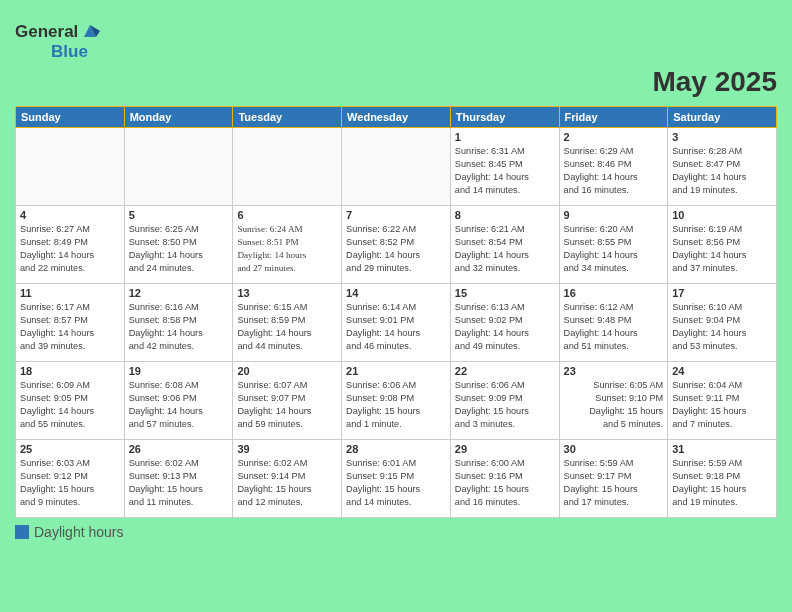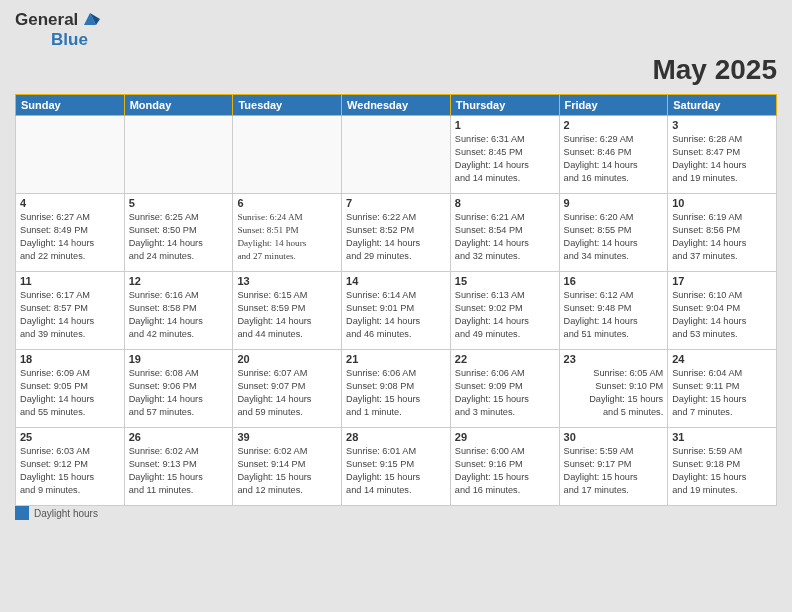--- a/index.html
+++ b/index.html
@@ -6,22 +6,22 @@
     body {
       font-family: Arial, sans-serif;
       background: #fff;
       width: 792px;
       height: 612px;
       overflow: hidden;
     }
     .page {
       width: 792px;
       height: 612px;
-      background: #e5e5e5;
-      padding: 10px 15px;
+      background: #86efac;
+      padding: 22px 15px;
     }
     .header {
       display: flex;
       justify-content: space-between;
       align-items: flex-start;
       margin-bottom: 8px;
     }
     .logo {
       display: flex;
       align-items: center;
@@ -73,21 +73,22 @@
       margin-bottom: 2px;
     }
     .day-info {
       color: #444;
       font-size: 9.2px;
       line-height: 1.4;
     }
     .legend {
       display: flex;
       align-items: center;
-      font-size: 10px;
+      margin-top: 6px;
+      font-size: 14px;
       color: #555;
     }
     .legend-box {
       width: 14px;
       height: 14px;
       background: #2e75b6;
       margin-right: 5px;
     }
   </style>
 </head>

